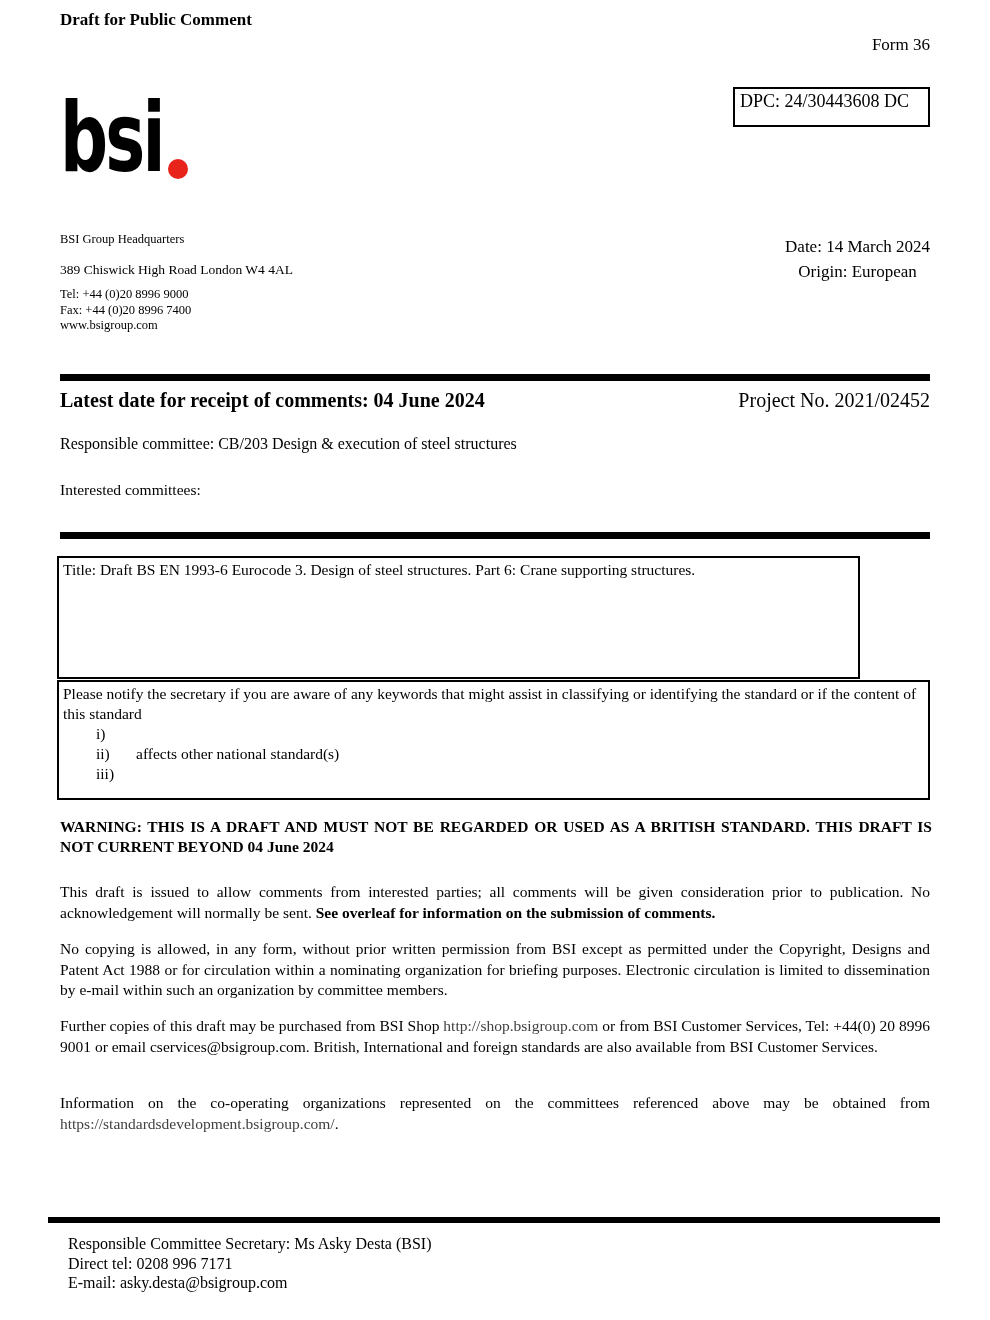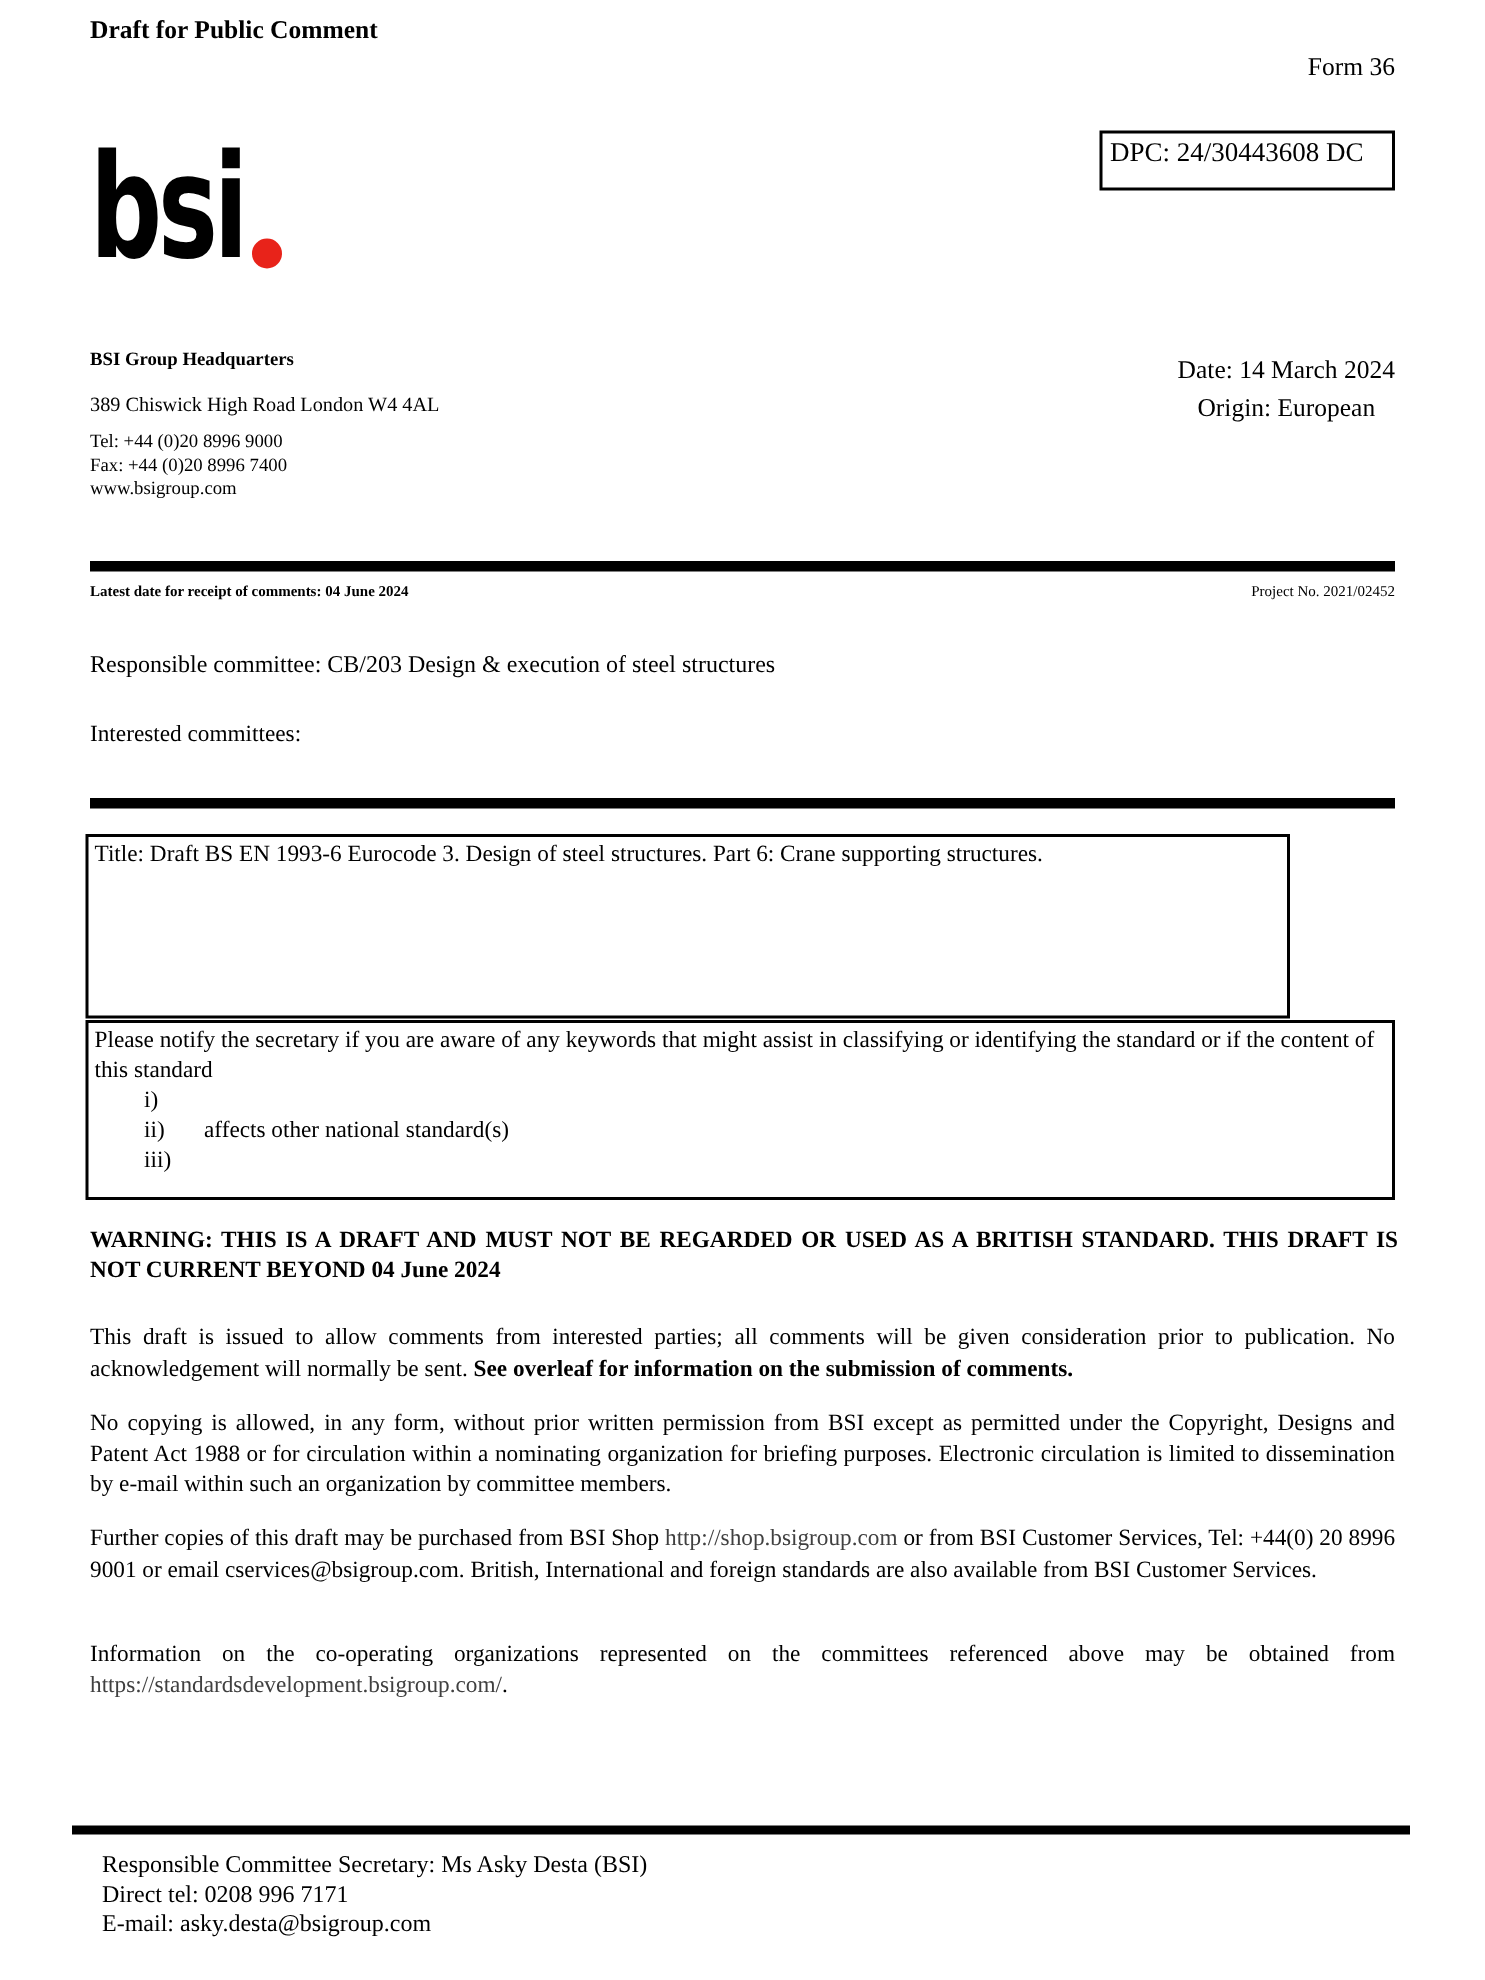--- a/index.html
+++ b/index.html
@@ -42,37 +42,37 @@
     transform: scaleX(0.70);
     transform-origin: left bottom;
   }
   .logo-dot {
     position: absolute; left: 108px; top: 67px;
     width: 20px; height: 20px; border-radius: 50%;
     background: #e8231a;
   }
 
   .address { position: absolute; left: 60px; top: 232px; font-size: 12.5px; line-height: 15.5px; }
-  .address .addr-name { font-weight: bold; margin-bottom: 14px; }
+  .address .addr-name { font-weight: normal; margin-bottom: 14px; }
   .address .addr-street { font-size: 13.5px; margin-bottom: 10px; }
 
   .meta-right {
     position: absolute; right: 60px; top: 234px;
     text-align: center; font-size: 17px; line-height: 25px;
   }
 
   .rule { position: absolute; background: #000; }
   .rule-1 { left: 60px; top: 374px; width: 870px; height: 7px; }
   .rule-2 { left: 60px; top: 532px; width: 870px; height: 7px; }
   .rule-3 { left: 48px; top: 1217px; width: 892px; height: 6px; }
 
   .comments-row {
     position: absolute; left: 60px; top: 389px; width: 870px;
     display: flex; justify-content: space-between;
-    font-size: 10px;
+    font-size: 20px;
   }
   .comments-row .latest-date { font-weight: bold; }
 
   .responsible-committee { position: absolute; left: 60px; top: 435px; font-size: 16px; }
   .interested-committees { position: absolute; left: 60px; top: 481px; font-size: 15.5px; }
 
   .title-box {
     position: absolute; left: 57px; top: 556px; width: 803px; height: 123px;
     border: 2px solid #000; padding: 2px 4px;
     font-size: 15.5px; line-height: 20px;

